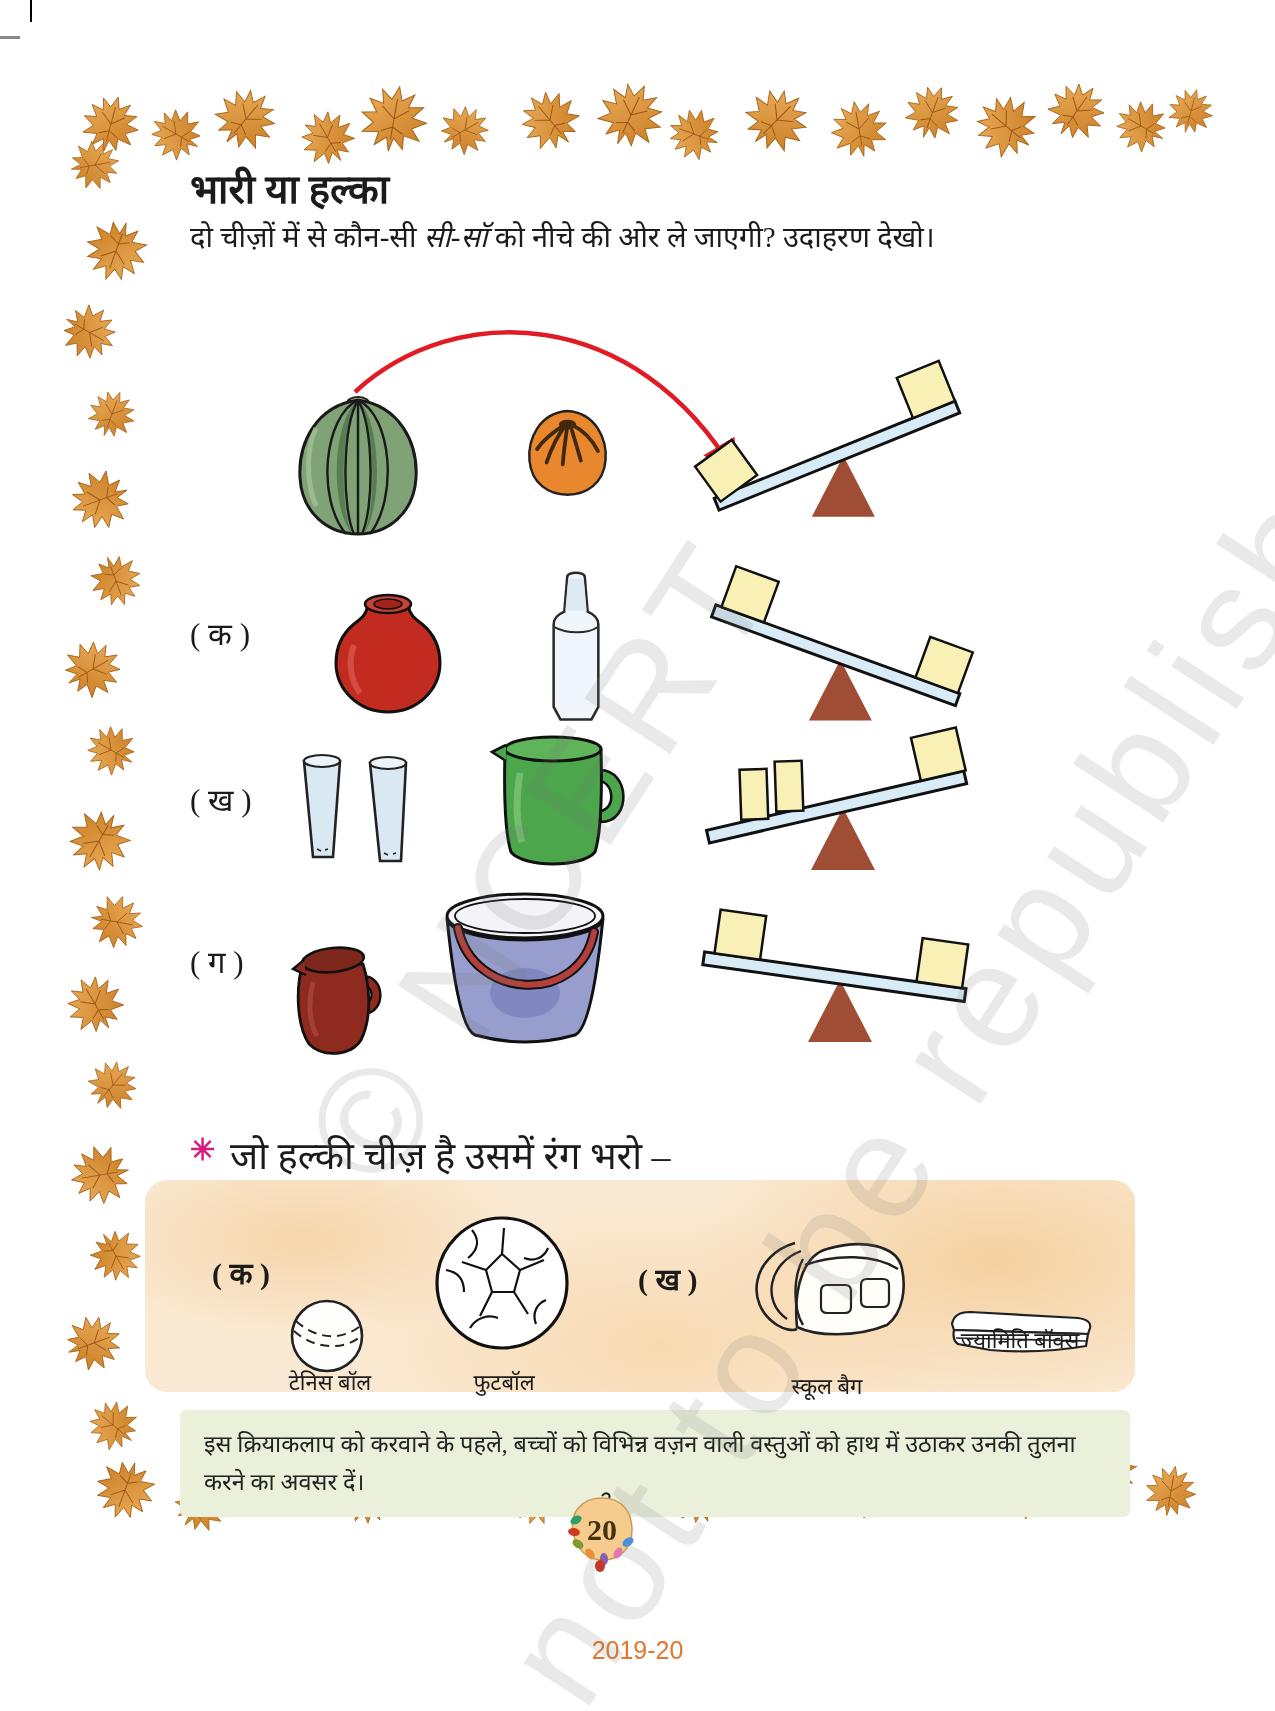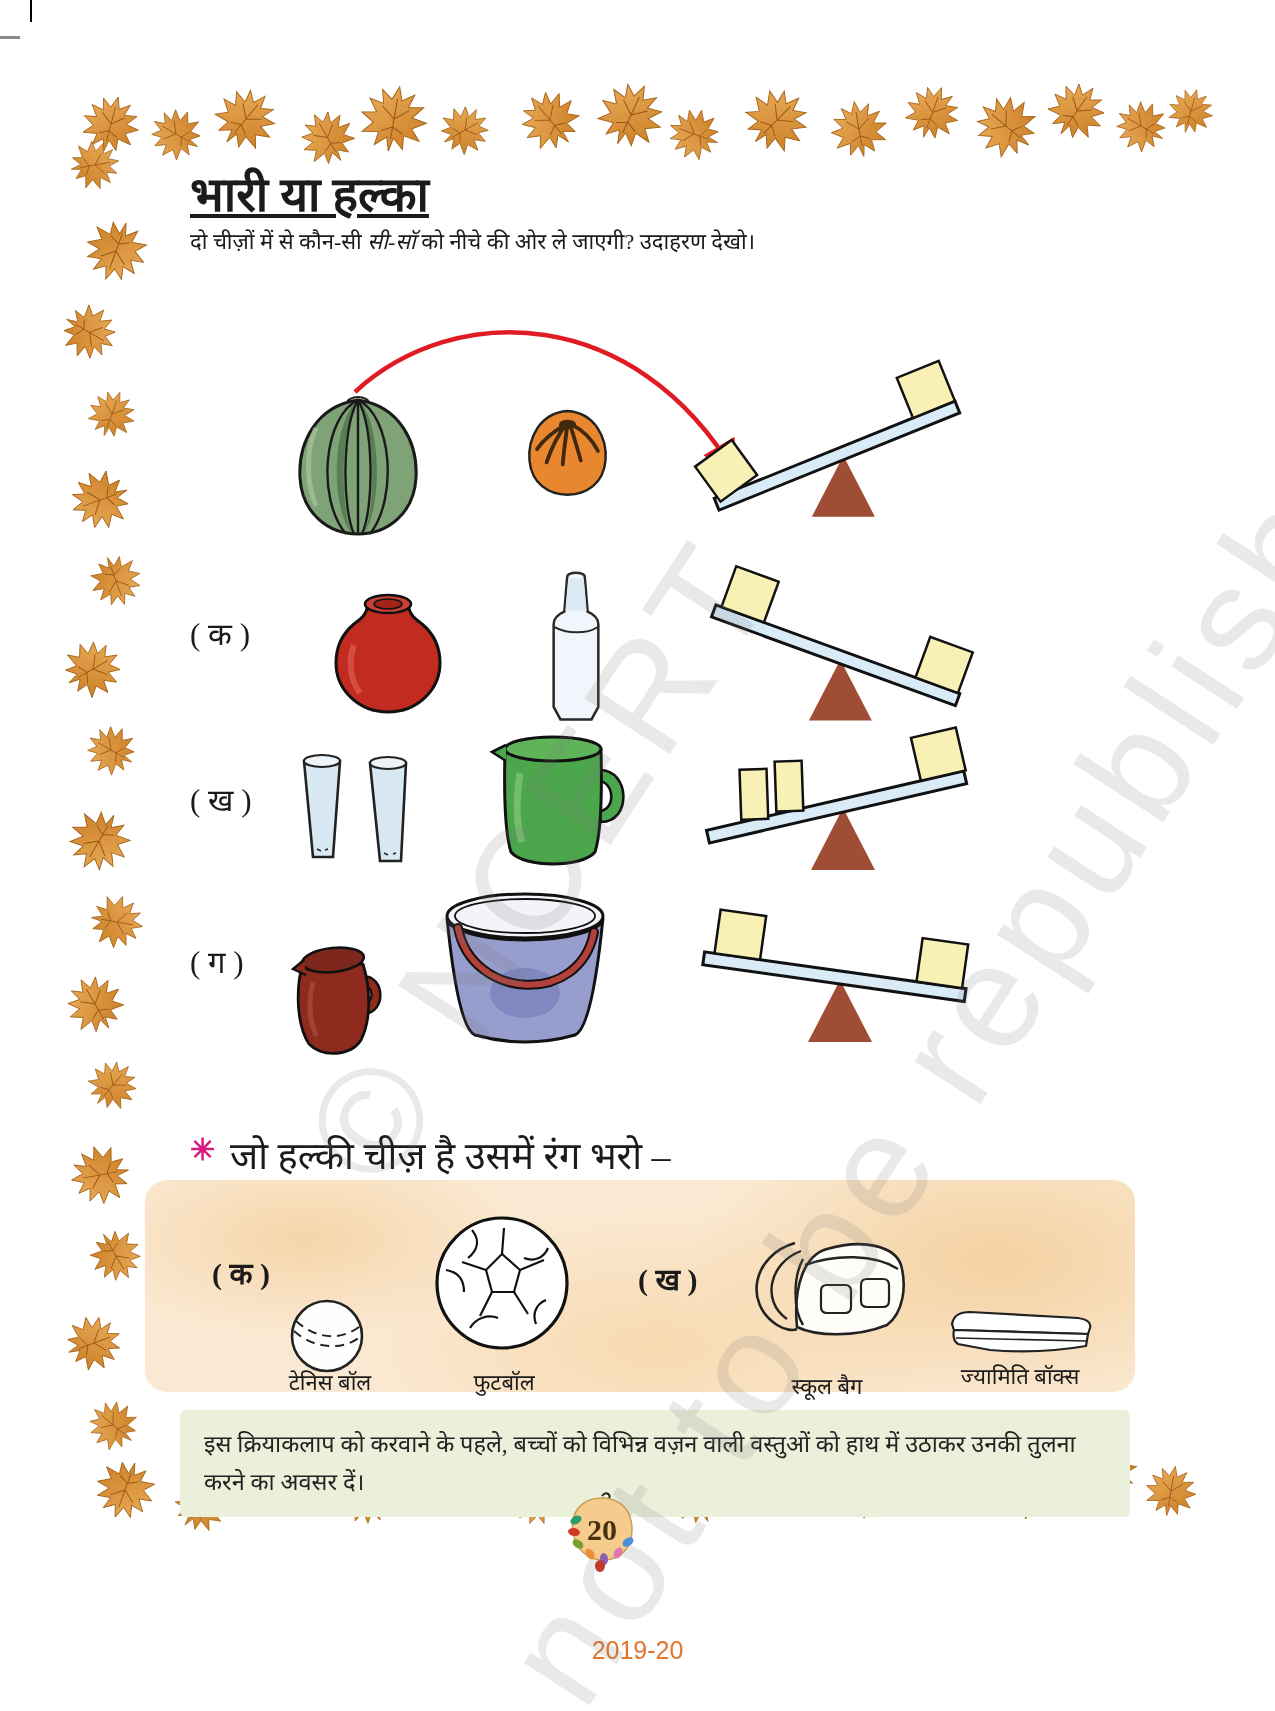--- a/index.html
+++ b/index.html
@@ -1,21 +1,21 @@
 <!DOCTYPE html>
 <html><head>
 <meta charset="utf-8">
 <style>
   html,body{margin:0;padding:0;}
   body{font-family:"Liberation Serif","DejaVu Serif",serif;background:#ffffff;}
   .page{position:relative;width:1275px;height:1711px;background:#ffffff;overflow:hidden;margin:0 auto;}
   .abs{position:absolute;}
   .txt{color:#1b1b1b;}
-  .title{font-size:48px;font-weight:bold;text-decoration:underline;}
-  .body-line{font-size:22px;margin-top:9px;}
+  .title{font-size:40px;font-weight:bold;}
+  .body-line{font-size:29px;}
   .body-line em{font-style:italic;}
   .row-label{font-size:31px;}
   .bullet{font-size:30px;color:#D81B7E;font-weight:bold;}
   .heading2{font-size:38px;}
   .pair-label{font-size:30px;font-weight:bold;}
   .item-label{font-size:22px;text-align:center;margin-top:20px;}
   .panel{background:
     radial-gradient(ellipse 320px 140px at 16% 28%, rgba(243,200,143,0.60), rgba(243,200,143,0) 70%),
     radial-gradient(ellipse 420px 190px at 52% 78%, rgba(246,205,150,0.55), rgba(246,205,150,0) 72%),
     radial-gradient(ellipse 430px 210px at 86% 38%, rgba(242,196,134,0.65), rgba(242,196,134,0) 72%),
@@ -258,21 +258,21 @@
 
   <svg class="abs" style="left:940px;top:1300px" width="160" height="58" viewBox="0 0 160 58">
     <path d="M12,24 Q14,12 30,12 L138,18 Q152,20 150,28 L148,34 L14,30 Z" fill="#FFFFFF" stroke="#222" stroke-width="2.2"></path>
     <path d="M14,30 L148,34 L146,46 Q100,54 50,50 L18,44 Q12,40 14,30 Z" fill="#FFFFFF" stroke="#222" stroke-width="2.2"></path>
     <path d="M16,38 L146,41" stroke="#222" stroke-width="1.6" fill="none"></path>
   </svg>
 
   <div class="abs txt item-label" style="left:268px;top:1346px;width:124px">टेनिस बॉल</div>
   <div class="abs txt item-label" style="left:442px;top:1346px;width:124px">फुटबॉल</div>
   <div class="abs txt item-label" style="left:760px;top:1350px;width:134px">स्कूल बैग</div>
-  <div class="abs txt item-label" style="left:932px;top:1340px;width:176px">ज्यामिति बॉक्स</div>
+  <div class="abs txt item-label" style="left:932px;top:1304px;width:176px">ज्यामिति बॉक्स</div>
 
   <div class="abs note" style="left:180px;top:1410px;width:902px">इस क्रियाकलाप को करवाने के पहले, बच्चों को विभिन्न वज़न वाली वस्तुओं को हाथ में उठाकर उनकी तुलना करने का अवसर दें।</div>
 
   <svg class="abs" style="left:562px;top:1490px;z-index:60" width="80" height="80" viewBox="0 0 80 80">
     <path d="M40,6 c4,-5 9,-2 7,3" fill="none" stroke="#222" stroke-width="2"></path>
     <path d="M40,8 C18,8 8,24 11,42 C14,60 26,70 41,70 C58,70 70,58 70,40 C70,22 60,8 40,8 Z" fill="#F5CC8E" stroke="#C99B53" stroke-width="1.5"></path>
     <ellipse cx="14" cy="30" rx="6" ry="4" fill="#2E9E68" transform="rotate(-30 14 30)"></ellipse>
     <ellipse cx="12" cy="42" rx="6" ry="4" fill="#CF3A22" transform="rotate(10 12 42)"></ellipse>
     <ellipse cx="16" cy="54" rx="6" ry="4" fill="#7A9E2E" transform="rotate(35 16 54)"></ellipse>
     <ellipse cx="28" cy="64" rx="6" ry="4" fill="#E8913A" transform="rotate(55 28 64)"></ellipse>

